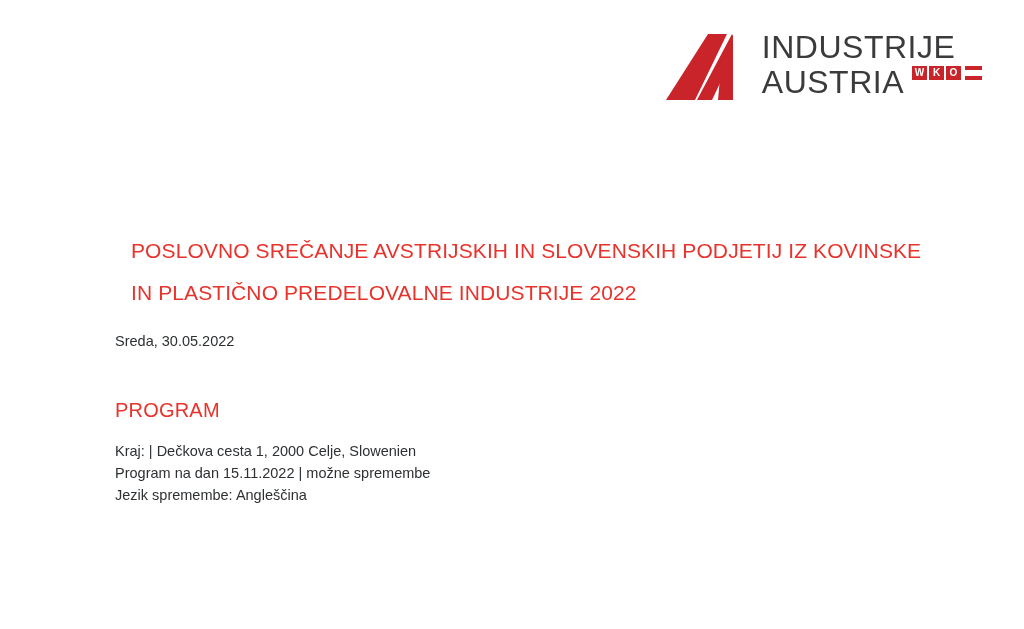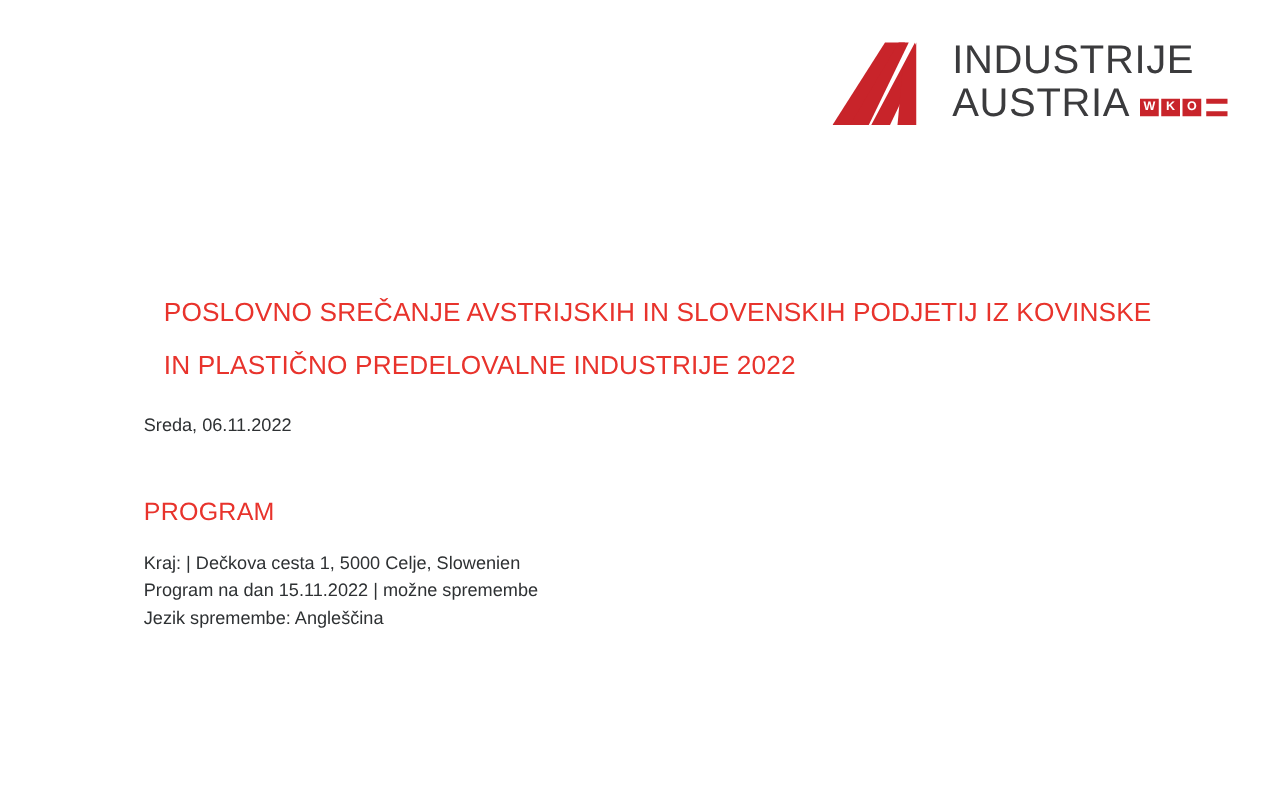--- a/index.html
+++ b/index.html
@@ -37,21 +37,21 @@
     line-height: 1;
   }
   .logo-line1 {
     font-size: 32px;
     letter-spacing: 0.5px;
     color: #3b3b3d;
     font-weight: 400;
   }
   .logo-line2-row {
     display: flex;
-    align-items: flex-end;
+    align-items: flex-start;
     gap: 8px;
     margin-top: 3px;
   }
   .logo-line2 {
     font-size: 32px;
     letter-spacing: 0.5px;
     color: #3b3b3d;
     font-weight: 400;
   }
   
@@ -158,23 +158,23 @@
         </div>
       </div>
     </div>
   </div>
 </div>
 
 <div class="content">
 
   <h1 class="doc-title">POSLOVNO SREČANJE AVSTRIJSKIH IN SLOVENSKIH PODJETIJ IZ KOVINSKE IN PLASTIČNO PREDELOVALNE INDUSTRIJE 2022</h1>
 
-  <div class="event-date">Sreda, 06.11.2022</div>
+  <div class="event-date">Sreda, 30.05.2022</div>
 
   <div class="program-heading">PROGRAM</div>
 
   <div class="details">
-    <div>Kraj: | Dečkova cesta 1, 5000 Celje, Slowenien</div>
+    <div>Kraj: | Dečkova cesta 1, 2000 Celje, Slowenien</div>
     <div>Program na dan 15.11.2022 | možne spremembe</div>
     <div>Jezik spremembe: Angleščina</div>
   </div>
 
 </div>
 
 </body></html>

